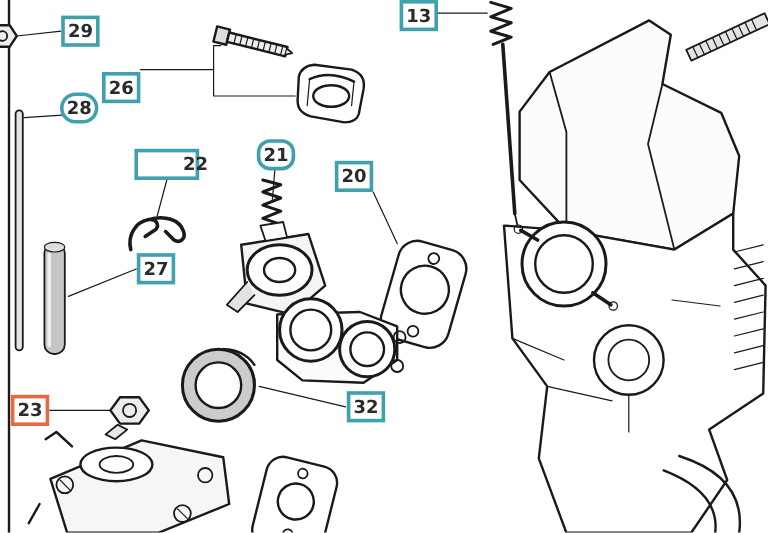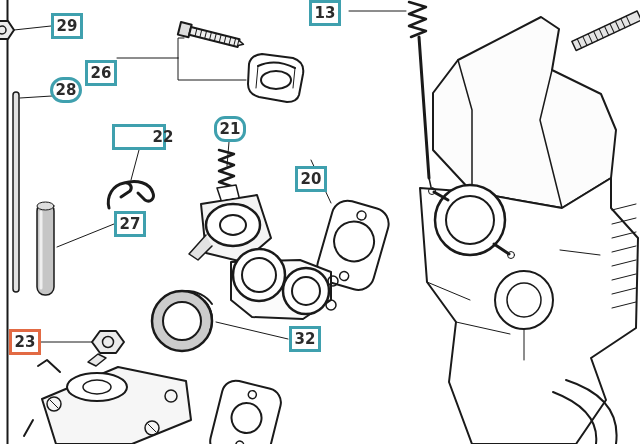--- a/index.html
+++ b/index.html
@@ -170,24 +170,24 @@
       <path d="M494,244 L509,254" class="sw3"></path>
       <circle cx="511" cy="255" r="3.5" class="sw1"></circle>
       <circle cx="524" cy="300" r="29"></circle>
       <circle cx="524" cy="300" r="17" class="sw15"></circle>
       <path d="M427,282 L470,300 M456,322 L510,334 M524,329 L524,360 M560,250 L600,255" class="sw1"></path>
       <path d="M612,210 L636,204 M612,224 L636,218 M612,238 L636,232 M612,252 L636,246 M612,266 L636,260 M612,280 L636,274 M612,294 L636,288 M612,308 L636,302" class="sw1"></path>
       <path d="M566,380 Q622,398 616,444 M553,392 Q600,410 596,444"></path>
     </g>
   </svg>
 
-  <div class="part-label" style="left: 309px; top: 0px; border-color: rgb(63, 160, 174);">13</div>
+  <div class="part-label" style="left: 333px; top: 0px; border-color: rgb(63, 160, 174);">13</div>
   <div class="part-label" style="left: 51px; top: 13px; border-color: rgb(63, 160, 174);">29</div>
   <div class="part-label" style="left: 85px; top: 60px; border-color: rgb(63, 160, 174);">26</div>
   <div class="part-label" style="left: 50px; top: 77px; border-color: rgb(63, 160, 174); border-radius: 13px;">28</div>
   <div class="part-label" style="left: 112px; top: 124px; border-color: rgb(63, 160, 174); padding-left: 48px;">22</div>
   <div class="part-label" style="left: 214px; top: 116px; border-color: rgb(63, 160, 174); border-radius: 11px;">21</div>
-  <div class="part-label" style="left: 295px; top: 134px; border-color: rgb(63, 160, 174); margin-top: 32px;">20</div>
+  <div class="part-label" style="left: 279px; top: 134px; border-color: rgb(63, 160, 174);">20</div>
   <div class="part-label" style="left: 114px; top: 211px; border-color: rgb(63, 160, 174); text-align: right;">27</div>
   <div class="part-label" style="left: 9px; top: 329px; border-color: rgb(226, 106, 68);">23</div>
   <div class="part-label" style="left: 289px; top: 326px; border-color: rgb(63, 160, 174);">32</div>
 
 </div>
 
 </body></html>

